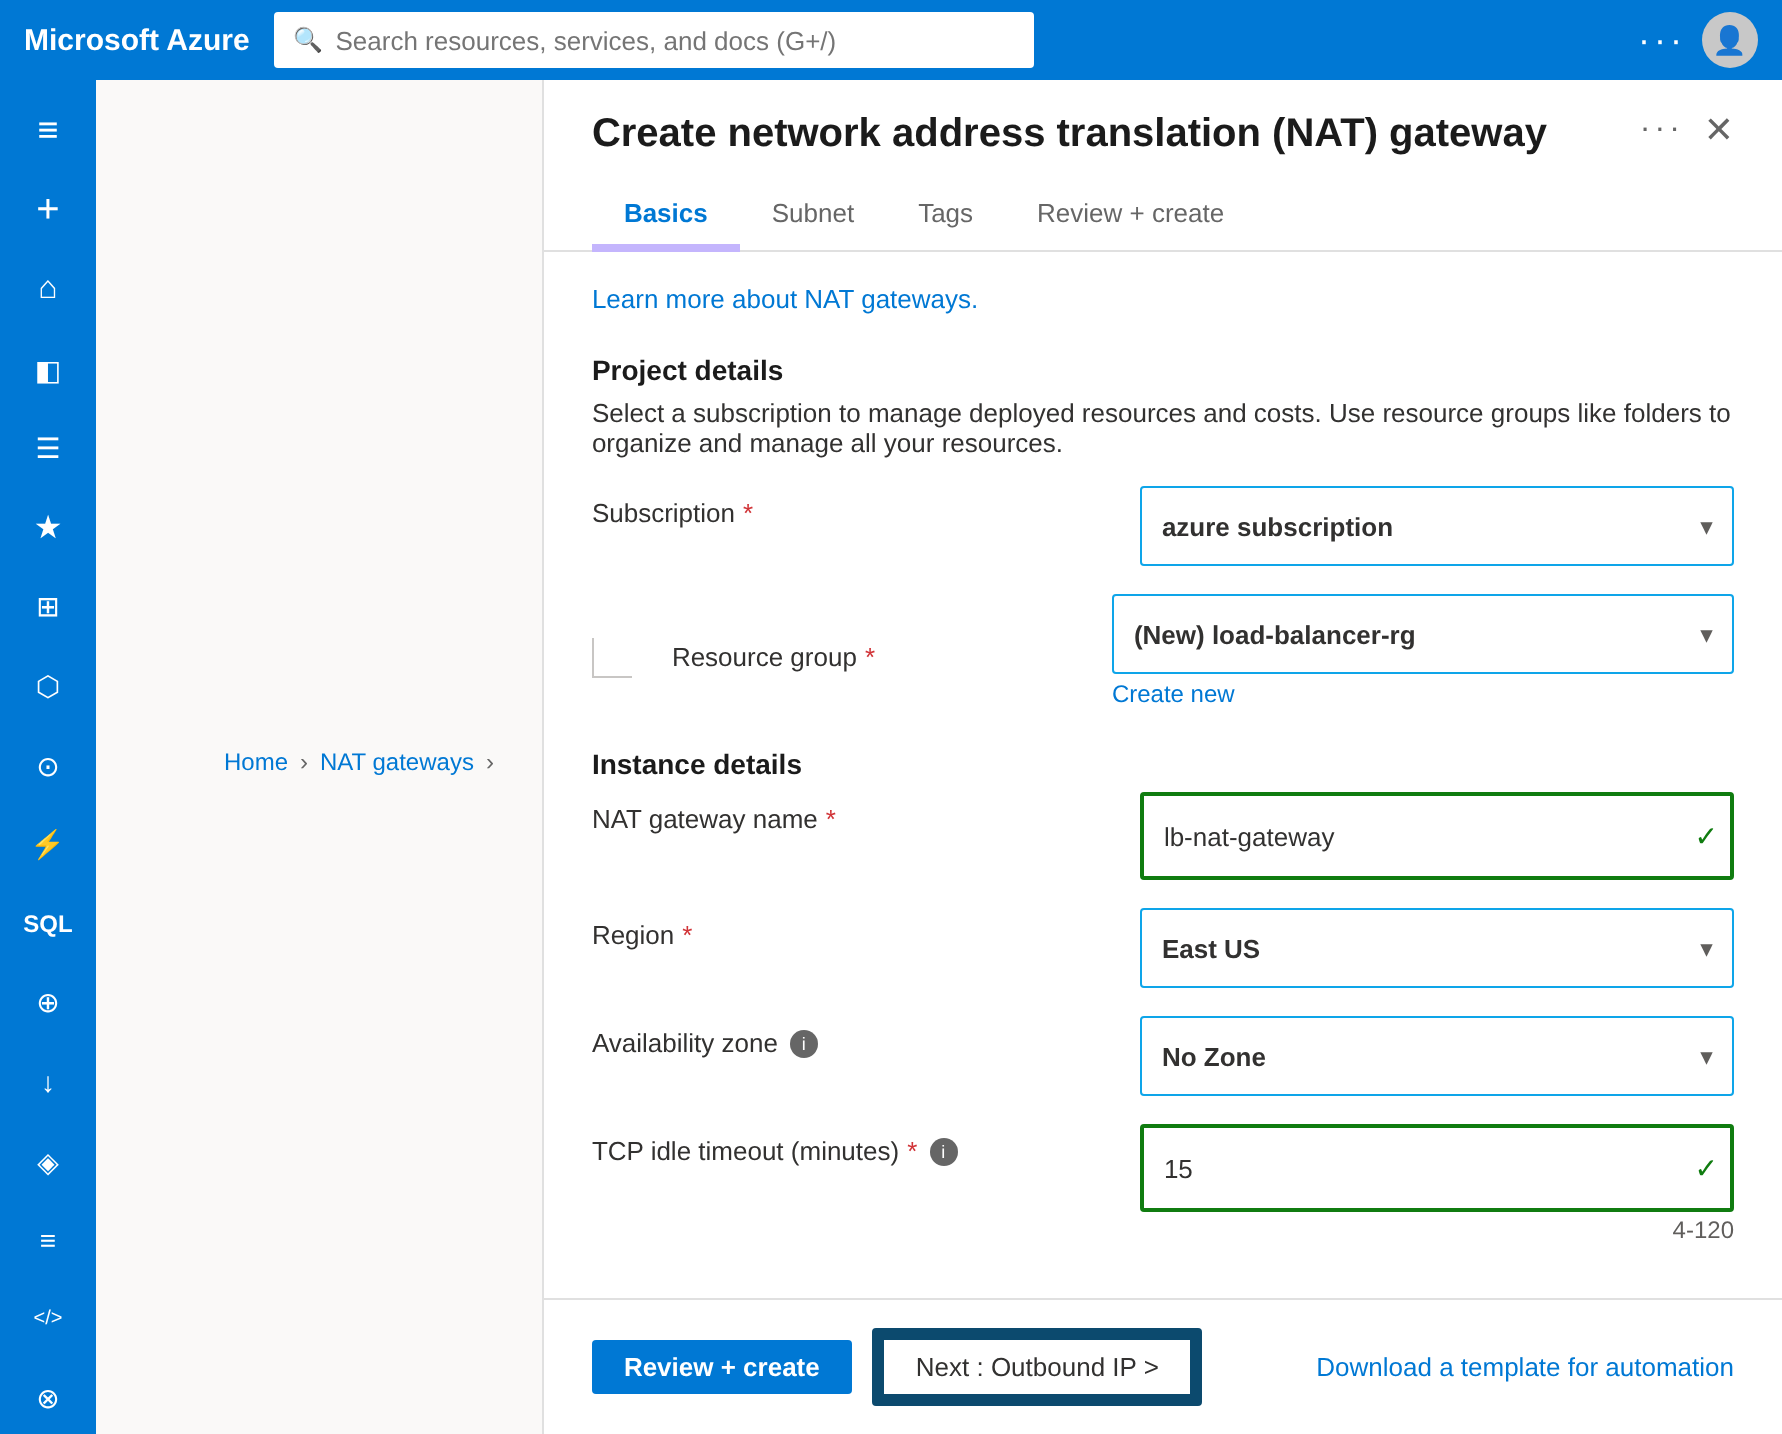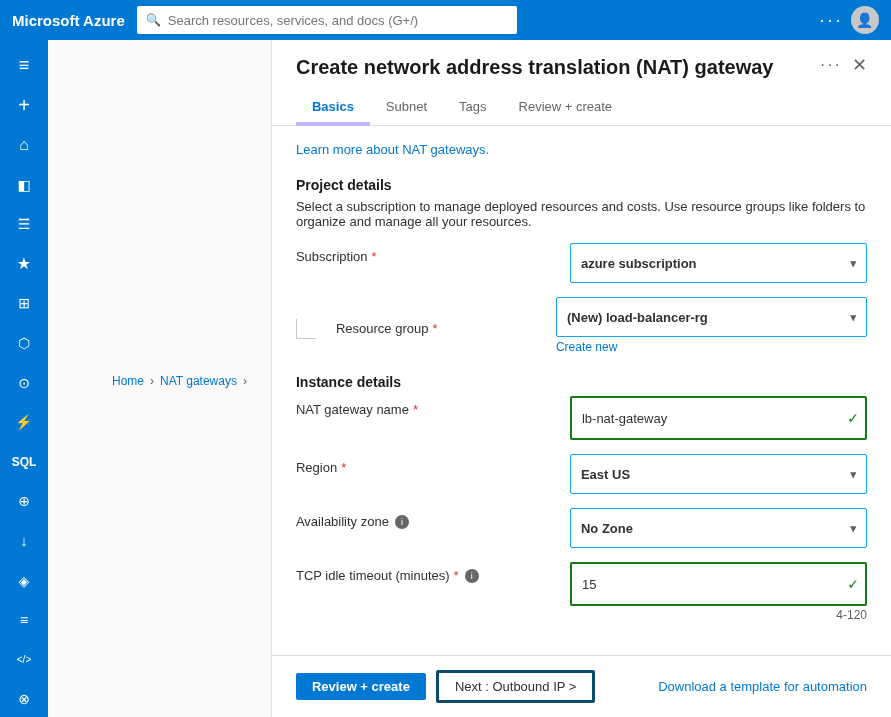--- a/index.html
+++ b/index.html
@@ -79,21 +79,21 @@
     .rg-line { border-left: 1px solid #c8c6c4; border-bottom: 1px solid #c8c6c4; width: 20px; height: 20px; }
     .rg-label { width: 220px; font-size: 13px; color: #323130; padding-top: 6px; display: flex; align-items: center; gap: 4px; }
     .rg-control { flex: 1; }
 
     .info-icon { display: inline-flex; align-items: center; justify-content: center; width: 14px; height: 14px; border-radius: 50%; background: #666; color: white; font-size: 9px; cursor: pointer; font-style: normal; margin-left: 2px; }
 
     
     .panel-footer { border-top: 1px solid #e0e0e0; padding: 14px 24px; display: flex; align-items: center; gap: 10px; flex-shrink: 0; background: white; }
     .btn-primary { background: #0078d4; color: white; border: none; border-radius: 2px; padding: 6px 16px; font-size: 13px; cursor: pointer; white-space: nowrap; font-weight: 600; }
     .btn-secondary { background: white; color: #323130; border: 1px solid #8a8886; border-radius: 2px; padding: 6px 16px; font-size: 13px; cursor: pointer; white-space: nowrap; }
-    .btn-outline { background: white; color: #323130; border: 3px solid #0c4a6e; border-radius: 2px; padding: 6px 16px; font-size: 13px; cursor: pointer; white-space: nowrap; font-weight: 500; text-align: center; }
+    .btn-outline { background: white; color: #323130; border: 6px solid #0c4a6e; border-radius: 2px; padding: 6px 16px; font-size: 13px; cursor: pointer; white-space: nowrap; font-weight: 500; text-align: center; }
     .footer-link { margin-left: auto; color: #0078d4; font-size: 13px; text-decoration: none; white-space: nowrap; }
   </style>
 </head>
 <body>
 
 <div class="topbar">
   <span class="topbar-brand">Microsoft Azure</span>
   <div class="topbar-search">
     <span style="color:#aaa;margin-right:6px;font-size:12px;">🔍</span>
     <input type="text" placeholder="Search resources, services, and docs (G+/)" style="">

